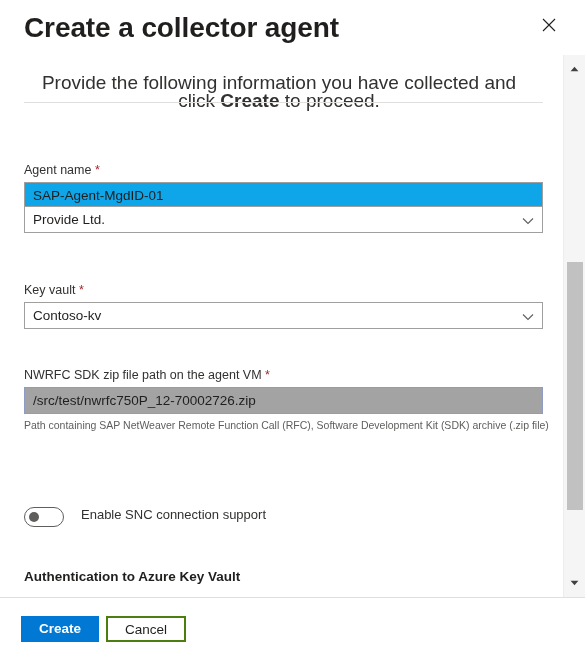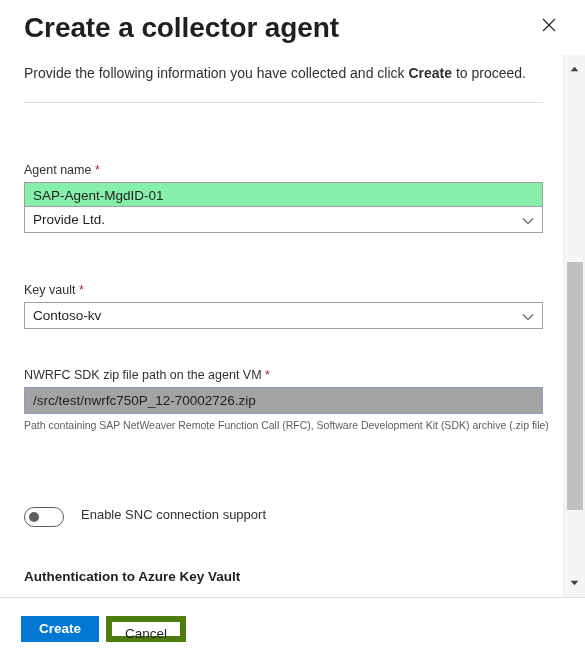--- a/index.html
+++ b/index.html
@@ -67,25 +67,26 @@
   .form-body {
     position: absolute;
     top: 0; left: 0;
     width: 563px;
     height: 542px;
   }
 
   .intro {
     position: absolute;
     left: 24px;
-    top: 9px;
+    top: 19px;
     width: 510px;
-    font-size: 14px;
+    font-size: 19px;
     line-height: 18px;
     color: #323130;
+    text-align: center;
   }
   .intro b { font-weight: 700; }
 
   .divider {
     position: absolute;
     left: 24px;
     top: 47px;
     width: 519px;
     height: 1px;
     background: #e1dfdd;
@@ -99,21 +100,21 @@
     margin-bottom: 4px;
     white-space: nowrap;
   }
   .req { color: #a4262c; }
 
   .text-input {
     box-sizing: border-box;
     width: 519px;
     height: 27px;
     border: 1px solid #a19f9d;
-    background: #86efac;
+    background: #0ea5e9;
     font-family: "Liberation Sans", sans-serif;
     font-size: 13.5px;
     color: #201f1e;
     padding: 0 8px;
     line-height: 25px;
     display: block;
     outline: none;
   }
   .text-input.focused {
     background: #a3a3a3;
@@ -262,21 +263,21 @@
     background: #0078d4;
     color: #ffffff;
     border: 1px solid #0078d4;
     font-weight: 700;
   }
   .btn-secondary {
     left: 106px;
     width: 80px;
     background: #ffffff;
     color: #201f1e;
-    border: 6px solid #4d7c0f;
+    border: 2px solid #4d7c0f;
   }
 </style>
 </head>
 <body>
 
 <div class="panel">
 
   <div class="panel-header">
     <div class="panel-title">Create a collector agent</div>
     <button class="close-button">

